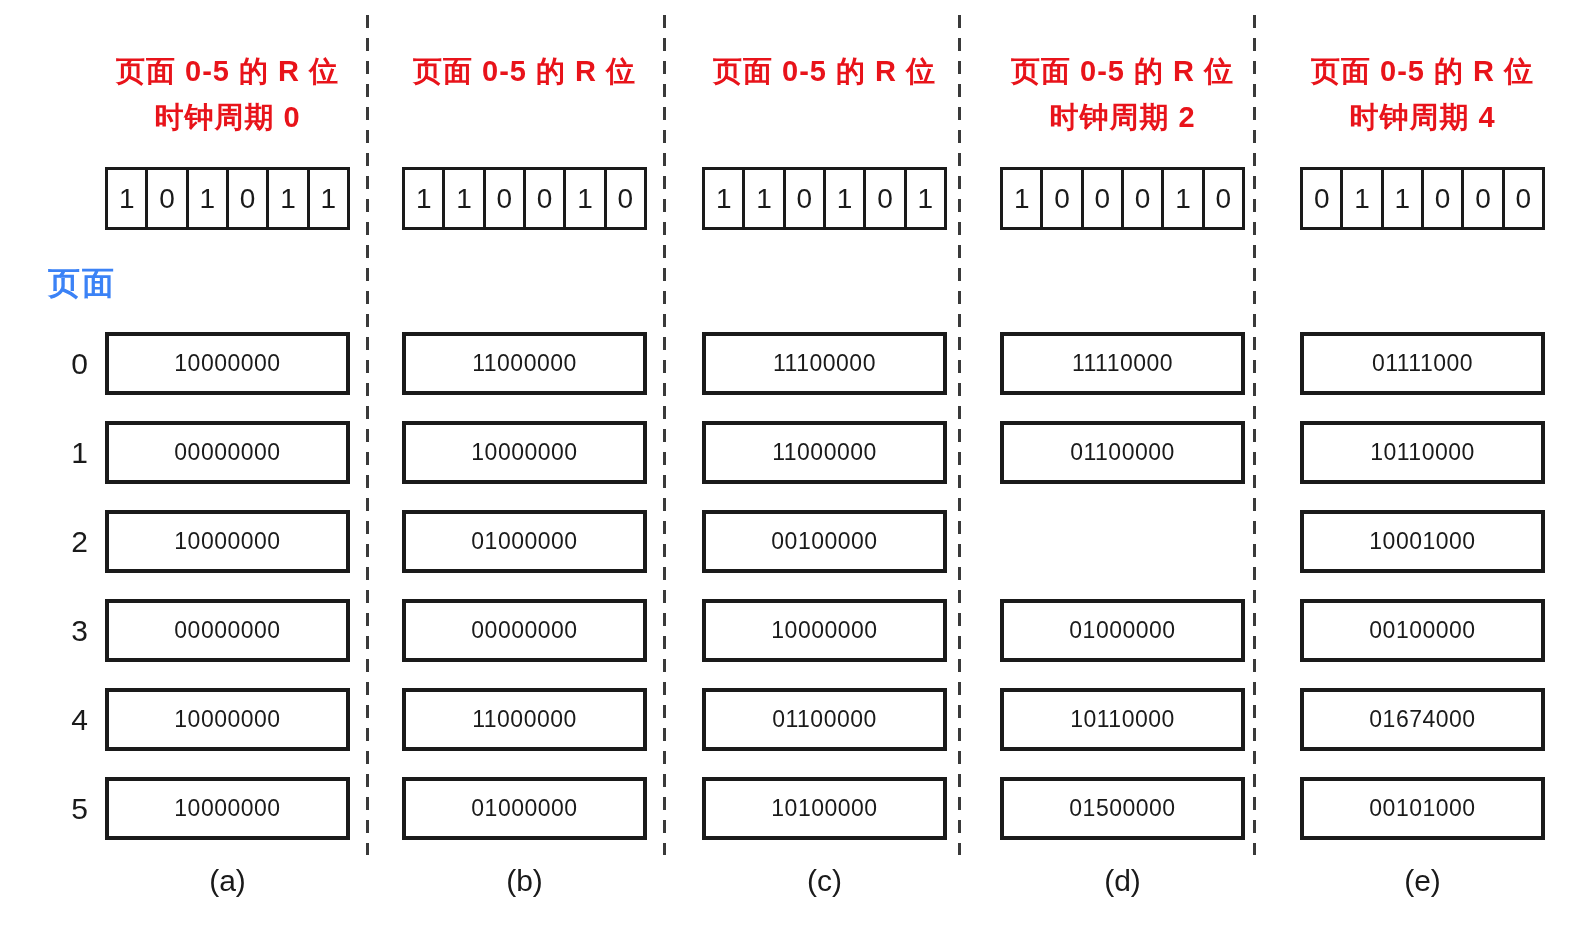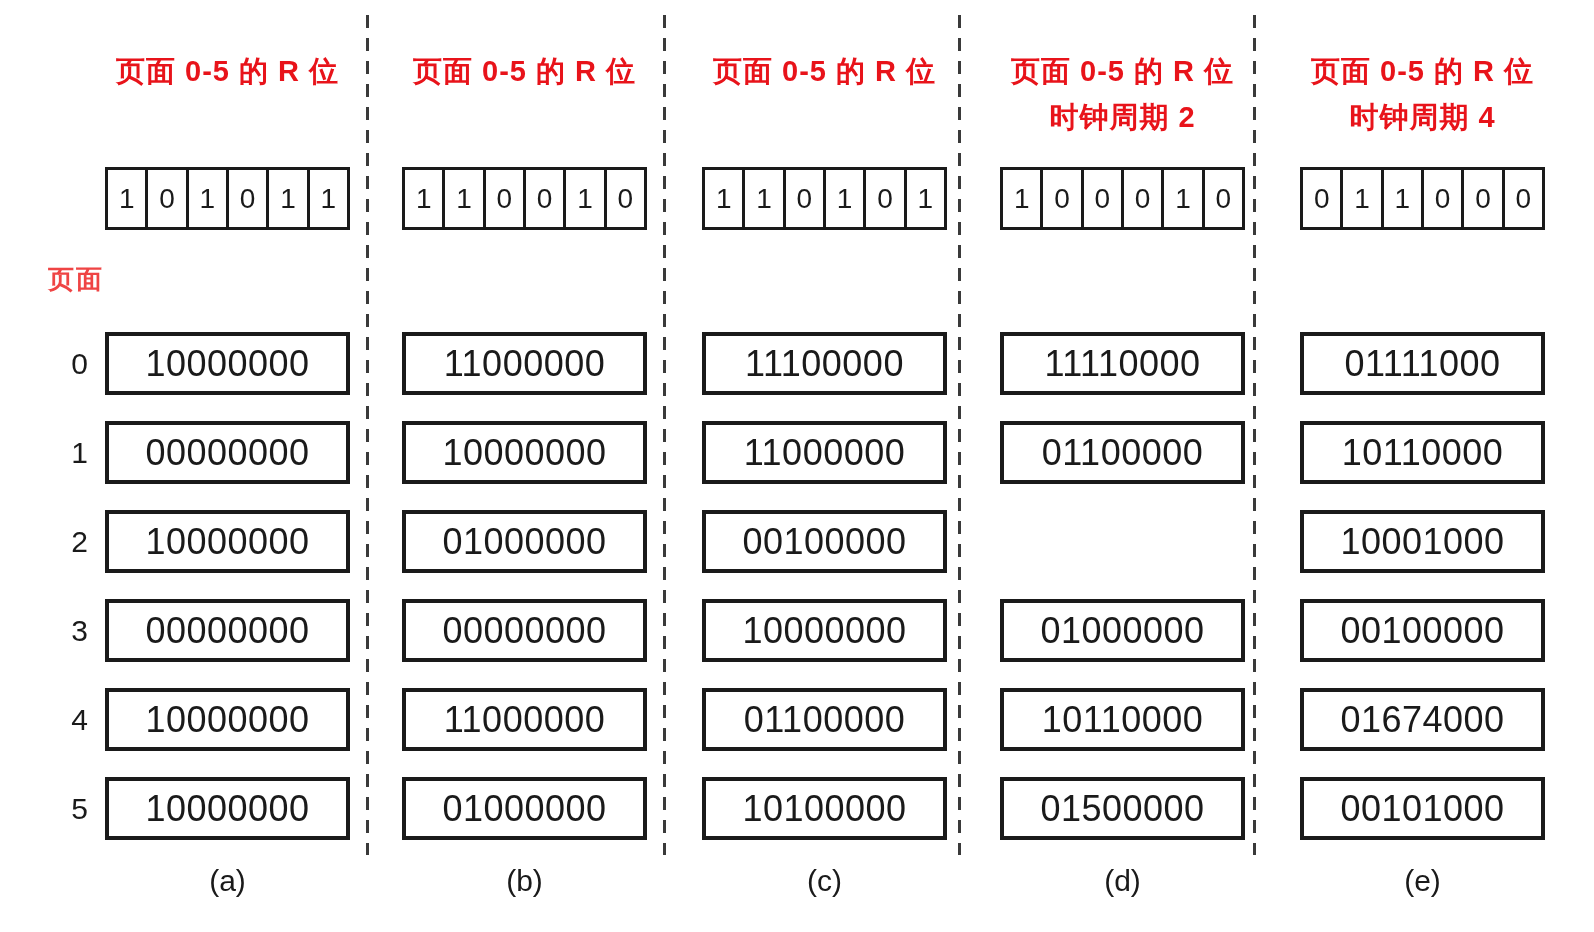--- a/index.html
+++ b/index.html
@@ -46,37 +46,37 @@
     font-size: 28px; color: #1a1a1a;
     background: #ffffff;
   }
   .bit-cell:first-child { margin-left: 0; }
 
   
   .counter-box {
     position: absolute; left: 0; width: 245px; height: 63px;
     border: 4px solid #1a1a1a;
     display: flex; align-items: center; justify-content: center;
-    font-size: 36px; color: #1a1a1a;
+    font-size: 23px; color: #1a1a1a;
     letter-spacing: 0.5px;
     background: #ffffff;
   }
   .r0 { top: 332px; } .r1 { top: 421px; } .r2 { top: 510px; }
   .r3 { top: 599px; } .r4 { top: 688px; } .r5 { top: 777px; }
 
   .caption {
     position: absolute; top: 864px; left: 0; width: 245px;
     text-align: center;
     font-size: 30px; color: #1a1a1a;
   }
 
   
   .page-axis-label {
     position: absolute; left: 48px; top: 262px;
-    color: #ef4444; font-weight: bold; font-size: 26px;
+    color: #3b82f6; font-weight: bold; font-size: 32px;
     letter-spacing: 2px;
   }
   .page-num {
     position: absolute; left: 0; width: 88px; height: 63px;
     display: flex; align-items: center; justify-content: flex-end;
     font-size: 30px; color: #1a1a1a;
   }
 </style>
 </head>
 <body>
@@ -91,20 +91,21 @@
   <div class="page-axis-label">页面</div>
   <div class="page-num r0">0</div>
   <div class="page-num r1">1</div>
   <div class="page-num r2">2</div>
   <div class="page-num r3">3</div>
   <div class="page-num r4">4</div>
   <div class="page-num r5">5</div>
 
   <div class="col" style="left:105px">
     <div class="title-l1">页面 0-5 的 R 位</div>
+    <div class="title-l2">时钟周期 0</div>
     <div class="bit-row">
       <div class="bit-cell">1</div>
       <div class="bit-cell">0</div>
       <div class="bit-cell">1</div>
       <div class="bit-cell">0</div>
       <div class="bit-cell">1</div>
       <div class="bit-cell">1</div>
     </div>
     <div class="counter-box r0">10000000</div>
     <div class="counter-box r1">00000000</div>

